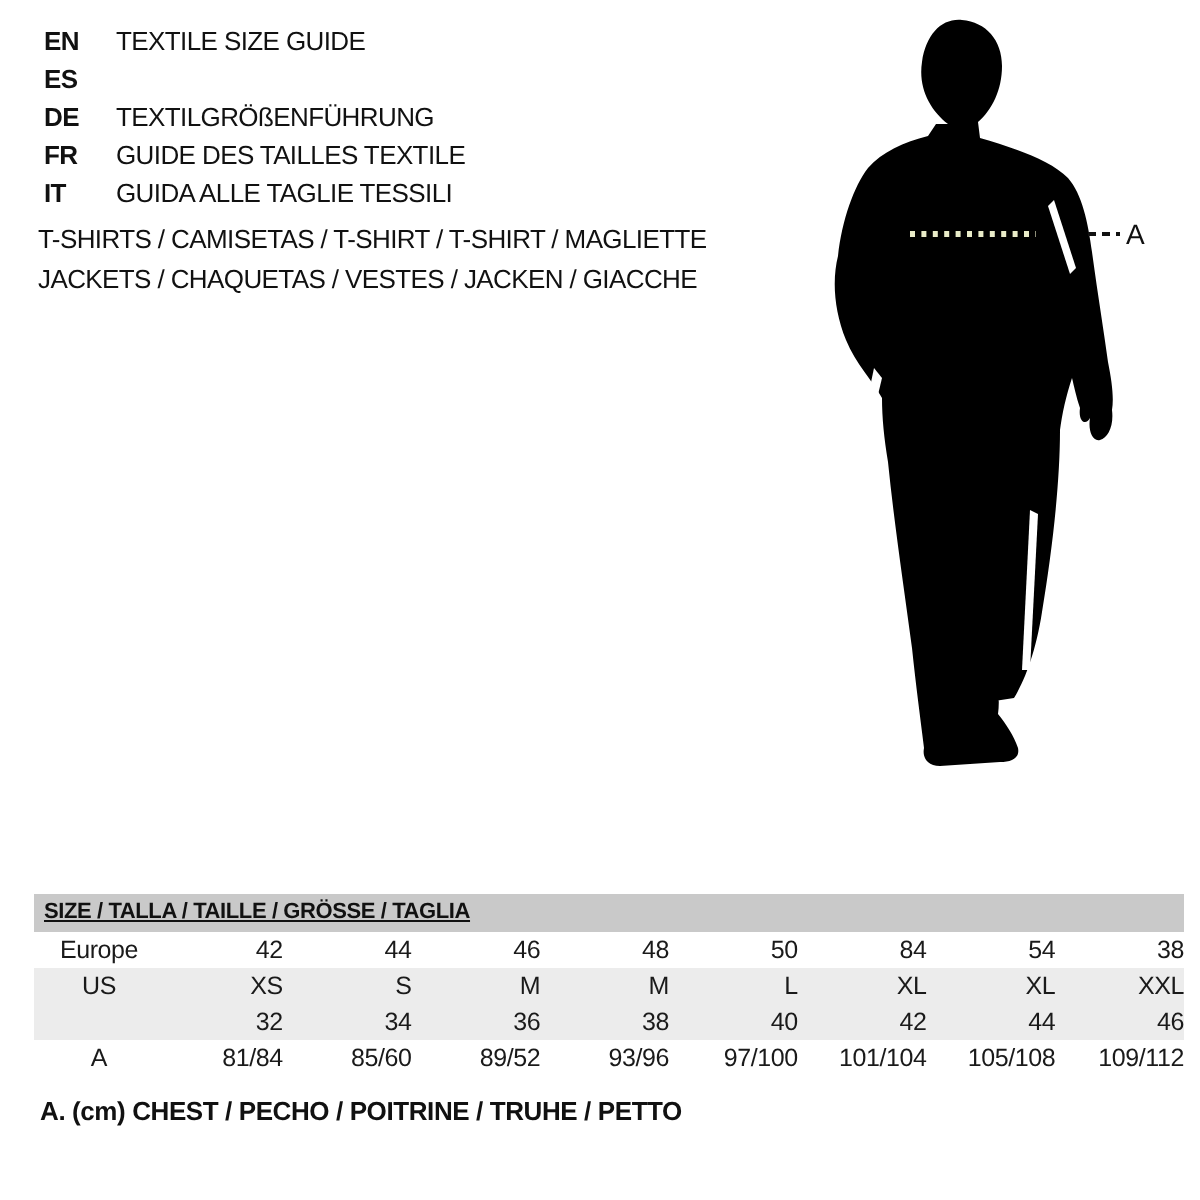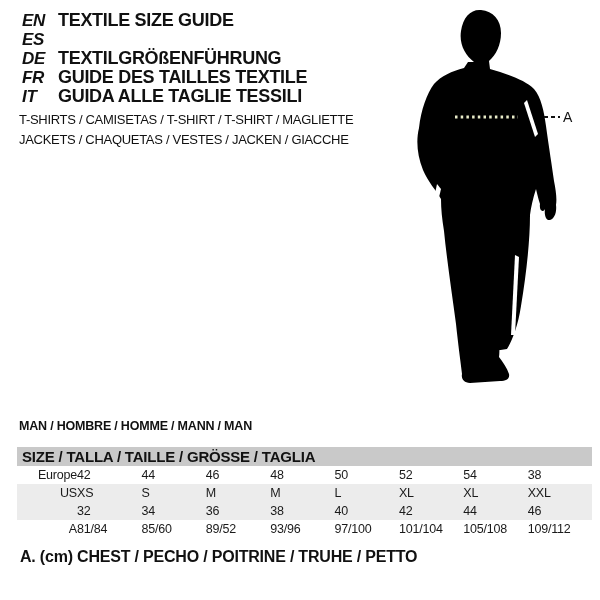--- a/index.html
+++ b/index.html
@@ -11,23 +11,23 @@
   }
   .canvas {
     position: relative; width: 600px; height: 600px;
     background: #fff; overflow: hidden;
   }
 
   
   .lang-list { position: absolute; left: 22px; top: 11px; }
   .lang-row { display: flex; height: 19px; align-items: center; }
   .lang-code {
-    width: 36px; font-size: 17px; font-weight: bold; letter-spacing: -0.3px; font-style: italic;
-  }
-  .lang-label { font-size: 18px; font-weight: bold; letter-spacing: -0.3px; }
+    width: 36px; font-size: 13px; font-weight: bold; letter-spacing: -0.3px;
+  }
+  .lang-label { font-size: 13px; font-weight: normal; letter-spacing: -0.3px; }
 
   
   .category-block { position: absolute; left: 19px; top: 110px; }
   .category-line {
     font-size: 13px; font-weight: normal; letter-spacing: -0.3px; height: 20px;
     line-height: 20px; white-space: nowrap;
   }
 
   
   .figure-wrap { position: absolute; left: 0; top: 0; width: 600px; height: 400px; }
@@ -38,34 +38,34 @@
   .section-title {
     position: absolute; left: 19px; top: 419px;
     font-size: 12.5px; font-weight: bold; letter-spacing: -0.2px;
   }
 
   
   .table-wrap { position: absolute; left: 17px; top: 447px; width: 575px; }
   .table-header {
     background: var(--header-bg, #c9c9c9);
     height: 19px; line-height: 19px; padding-left: 5px;
-    font-size: 15px; font-weight: bold; letter-spacing: -0.2px;
+    font-size: 11px; font-weight: bold; letter-spacing: -0.2px; text-decoration: underline;
   }
   table.size-table { width: 100%; border-collapse: collapse; table-layout: fixed; }
   table.size-table td {
-    height: 18px; font-size: 12.5px; text-align: left; vertical-align: middle;
+    height: 18px; font-size: 12.5px; text-align: right; vertical-align: middle;
     padding: 0; letter-spacing: -0.2px; color: #1a1a1a;
   }
-  table.size-table td.row-label { width: 60px; text-align: right; padding-left: 5px; }
+  table.size-table td.row-label { width: 60px; text-align: center; padding-left: 5px; }
   table.size-table tr.shaded { background: var(--row-shaded-bg, #ececec); }
 
   
   .footnote {
     position: absolute; left: 20px; top: 548px;
-    font-size: 16px; font-weight: bold; letter-spacing: -0.2px;
+    font-size: 13px; font-weight: bold; letter-spacing: -0.2px;
   }
 </style>
 </head>
 <body>
 
 <div class="canvas">
 
   <div class="lang-list" id="language-list">
       <div class="lang-row">
         <span class="lang-code">EN</span>
@@ -135,34 +135,33 @@
 
       <polygon fill="#ffffff" points="515,255 511,335 515,335 519,257"></polygon>
 
       <line x1="455" y1="117" x2="518" y2="117" stroke="var(--dot-color, #e9ecc9)" stroke-width="3" stroke-dasharray="2.5 3.2"></line>
 
       <line x1="544" y1="117" x2="560" y2="117" stroke="#111" stroke-width="2" stroke-dasharray="4 3"></line>
       <text class="measure-label" x="563" y="122">A</text>
     </svg>
   </div>
 
-  <div class="section-title">MAN / HOMBRE / HOMME / MANN / MAN</div>
 
   <div class="table-wrap">
     <div class="table-header">SIZE / TALLA / TAILLE / GRÖSSE / TAGLIA</div>
     <table class="size-table">
       <tbody id="size-table-body">
           <tr>
             <td class="row-label">Europe</td>
             <td>42</td>
             <td>44</td>
             <td>46</td>
             <td>48</td>
             <td>50</td>
-            <td>52</td>
+            <td>84</td>
             <td>54</td>
             <td>38</td>
           </tr>
           <tr class="shaded">
             <td class="row-label">US</td>
             <td>XS</td>
             <td>S</td>
             <td>M</td>
             <td>M</td>
             <td>L</td>

